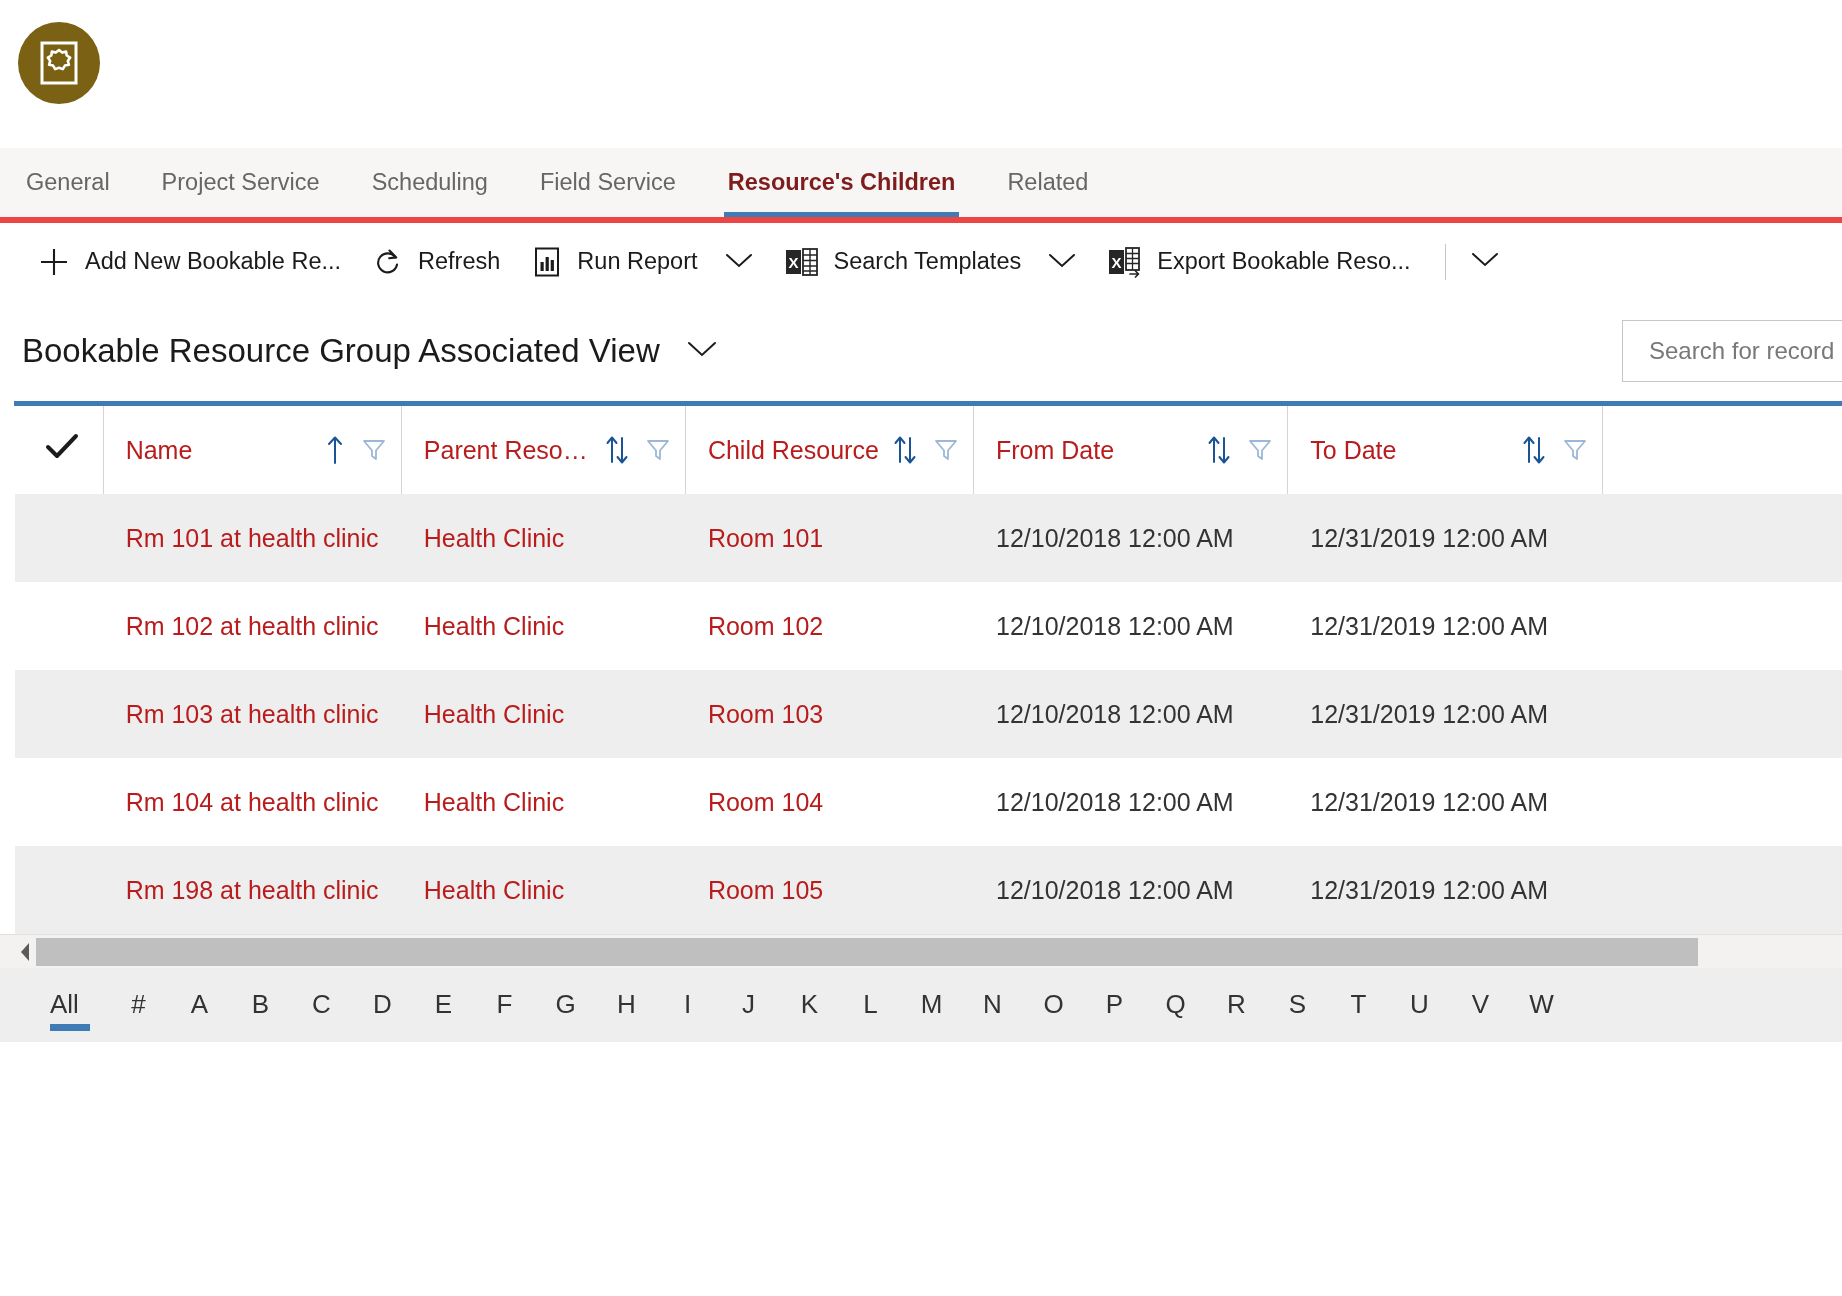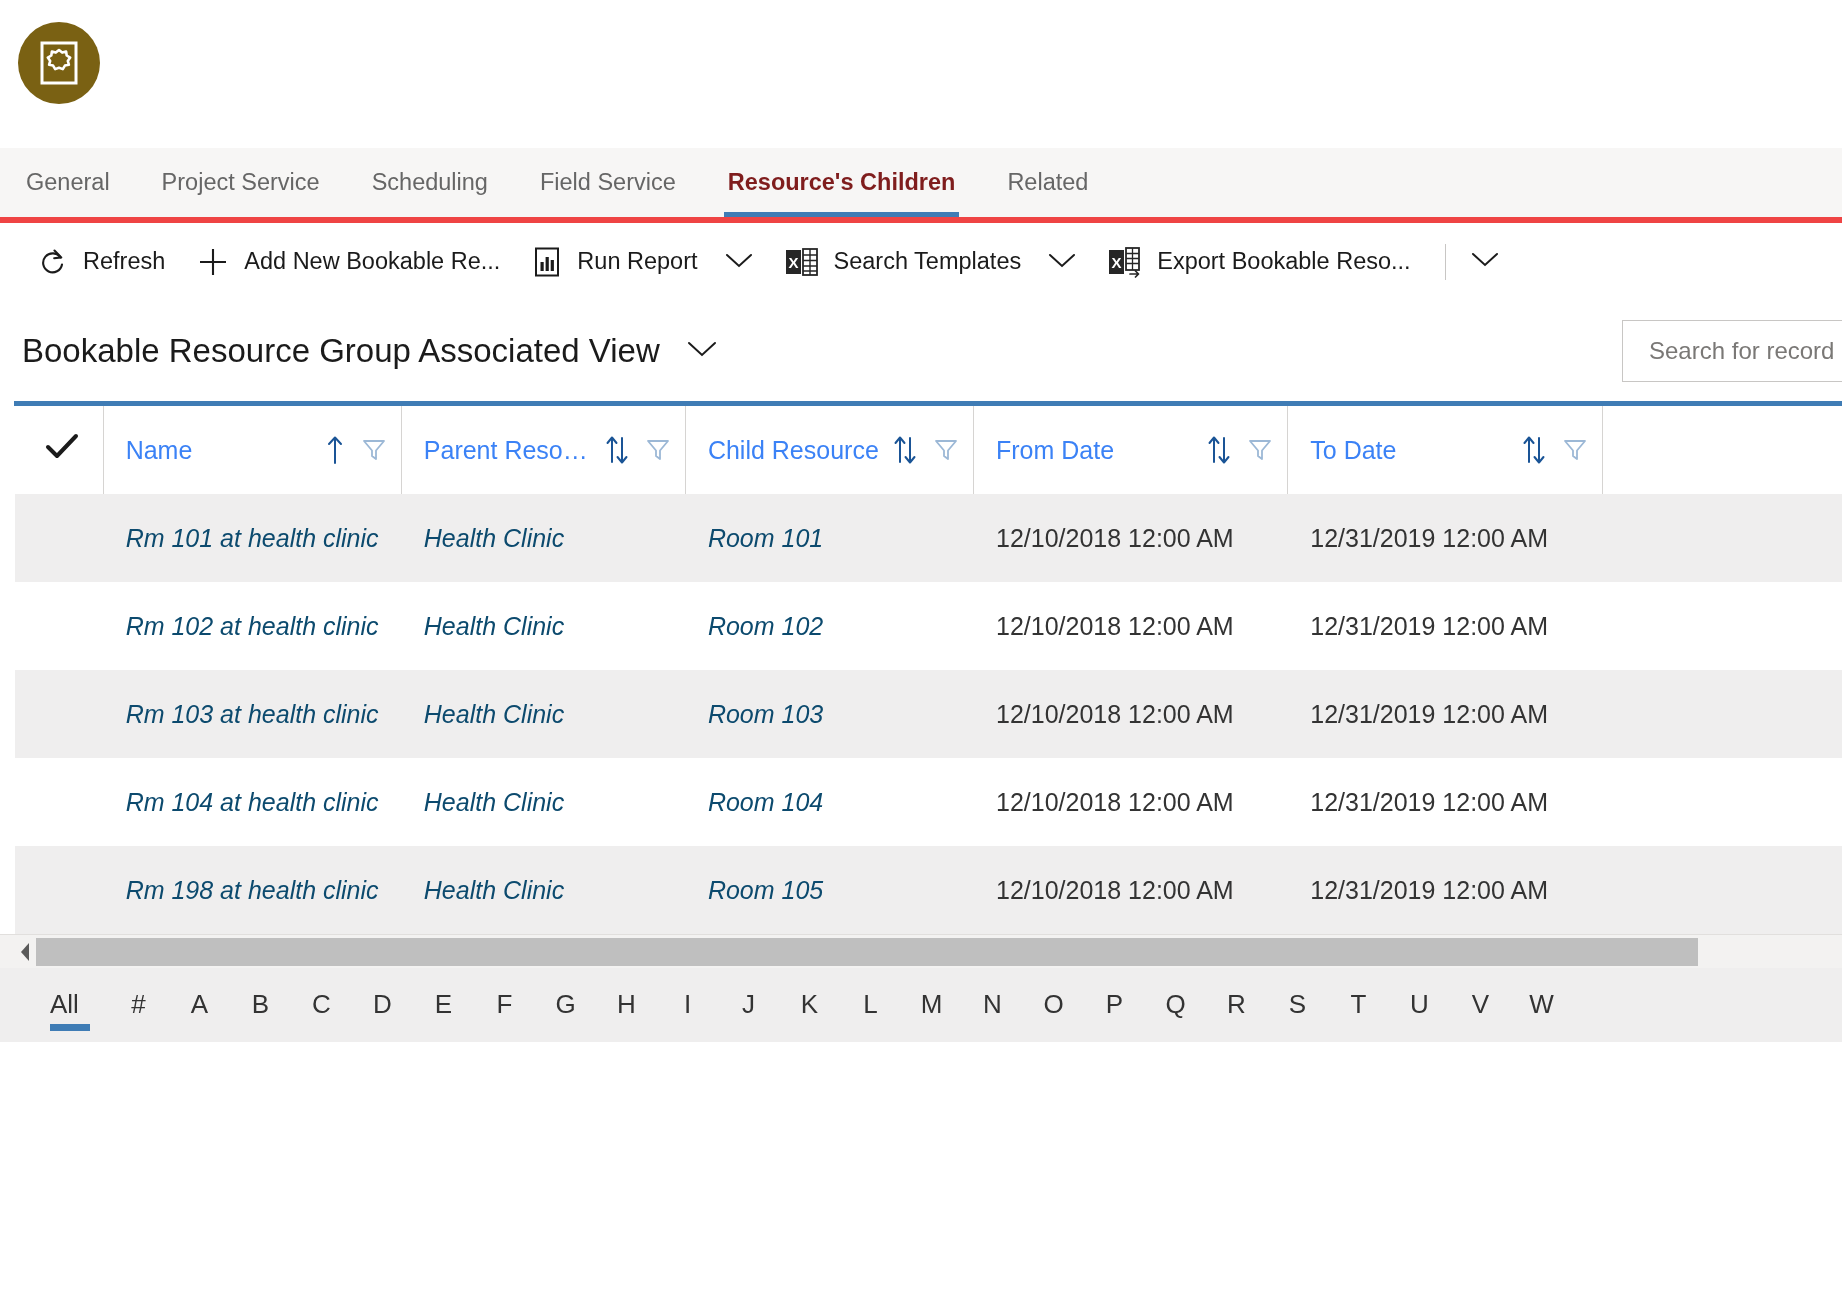--- a/index.html
+++ b/index.html
@@ -158,21 +158,21 @@
     background: #ffffff;
   }
   table.grid th, table.grid td {
     text-align: left;
     font-weight: 400;
     vertical-align: middle;
   }
   thead tr { height: 88px; }
   thead th {
     font-size: 25px;
-    color: #3b82f6;
+    color: #b91c1c;
     border-left: 1px solid #d6d4d2;
     padding-left: 22px;
     background: #ffffff;
   }
   thead th.col-check { border-left: 0; padding-left: 30px; width: 88px; }
   .th-inner {
     display: flex; align-items: center;
     justify-content: space-between;
     padding-right: 14px;
     gap: 8px;
@@ -184,24 +184,23 @@
   tbody tr { height: 88px; }
   tbody tr.odd { background: #efeeee; }
   tbody tr.even { background: #ffffff; }
   tbody td {
     font-size: 25px;
     padding-left: 22px;
     border-left: 1px solid transparent;
   }
   tbody td.col-check { width: 88px; padding-left: 30px; }
   td a.cell-link {
-    color: #0c4a6e;
+    color: #b91c1c;
     text-decoration: none;
     cursor: pointer;
-    font-style: italic;
   }
   td.date-cell { color: #333333; }
 
   
   .hscroll {
     height: 34px;
     background: #f3f2f1;
     display: flex; align-items: center;
     padding-left: 14px;
     border-top: 1px solid #e1dfdd;
@@ -283,35 +282,35 @@
     </div>
   <div class="tab">
       <span>Related</span>
     </div>
 </div>
 
 <div class="commandbar">
 
   <div class="cmd">
     <span class="ci">
+      <svg width="32" height="32" viewBox="0 0 32 32">
+        <path d="M16 3 V29 M3 16 H29" stroke="#1b1b1b" stroke-width="2.1" fill="none"></path>
+      </svg>
+    </span>
+    <span class="cmd-label">Add New Bookable Re...</span>
+  </div>
+
+  <div class="cmd">
+    <span class="ci">
       <svg width="30" height="30" viewBox="0 0 30 30">
         <path d="M22.5 10.5 A9.5 9.5 0 1 0 24 17.5" stroke="#1b1b1b" stroke-width="2.1" fill="none" stroke-linecap="round"></path>
         <path d="M16.5 3.5 L23.2 10.4 L16.2 11.2" stroke="#1b1b1b" stroke-width="2.1" fill="none" stroke-linejoin="round" stroke-linecap="round"></path>
       </svg>
     </span>
     <span class="cmd-label">Refresh</span>
-  </div>
-
-  <div class="cmd">
-    <span class="ci">
-      <svg width="32" height="32" viewBox="0 0 32 32">
-        <path d="M16 3 V29 M3 16 H29" stroke="#1b1b1b" stroke-width="2.1" fill="none"></path>
-      </svg>
-    </span>
-    <span class="cmd-label">Add New Bookable Re...</span>
   </div>
 
   <div class="cmd">
     <span class="ci">
       <svg width="30" height="32" viewBox="0 0 30 32">
         <rect x="4" y="2.5" width="22" height="27" fill="none" stroke="#1b1b1b" stroke-width="2"></rect>
         <rect x="8.5" y="16" width="3.2" height="9" fill="#1b1b1b"></rect>
         <rect x="13.6" y="11" width="3.2" height="14" fill="#1b1b1b"></rect>
         <rect x="18.7" y="14" width="3.2" height="11" fill="#1b1b1b"></rect>
       </svg>

